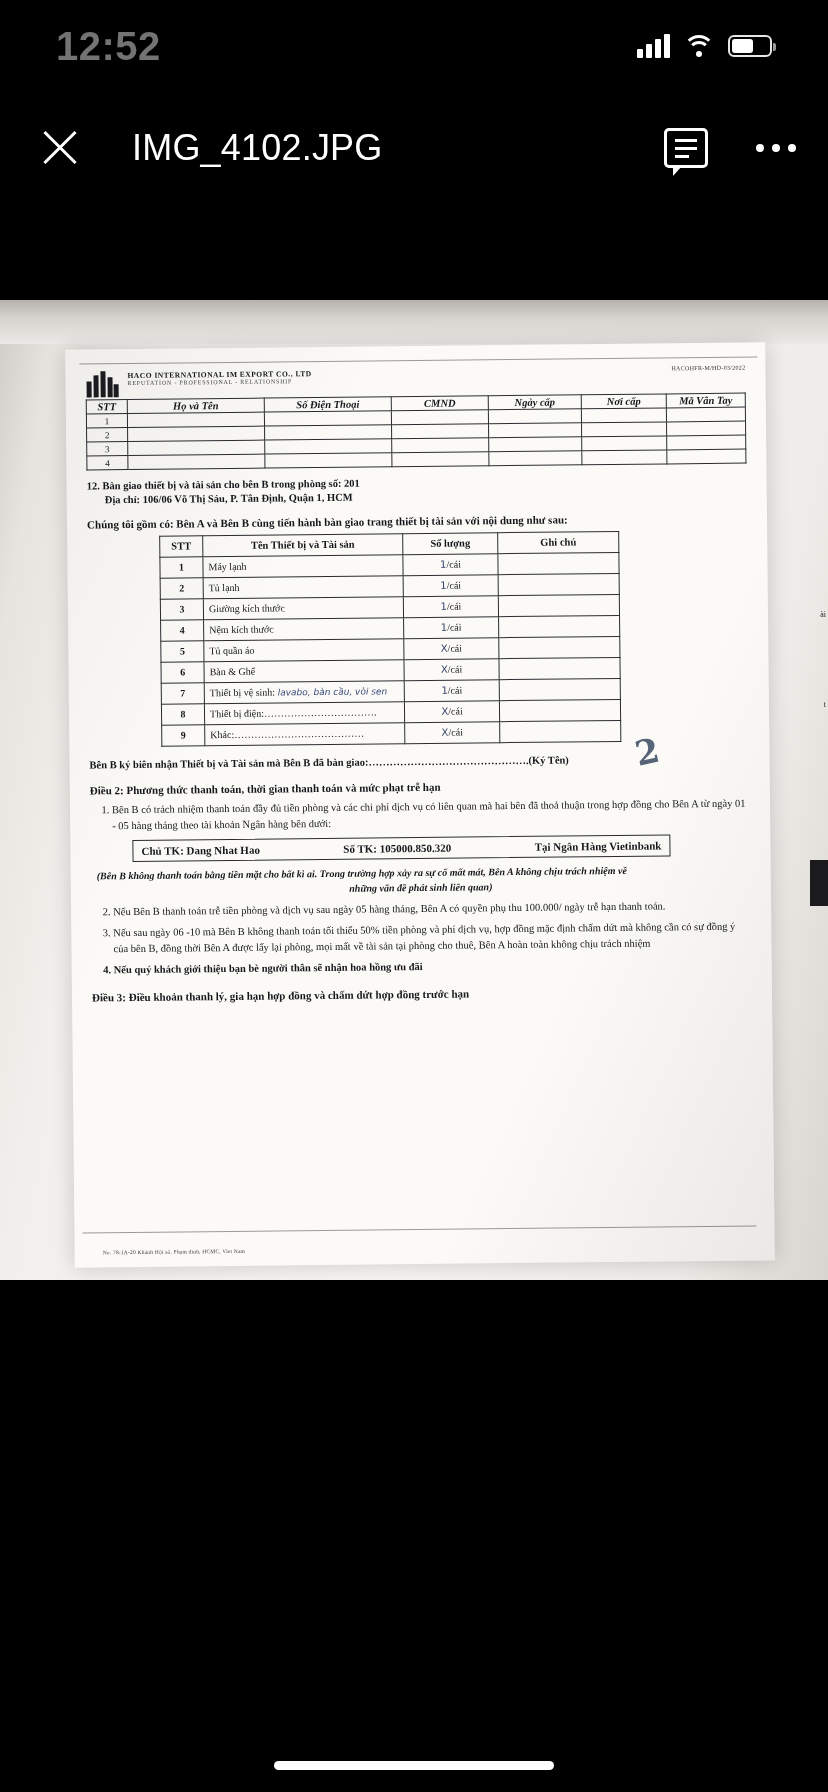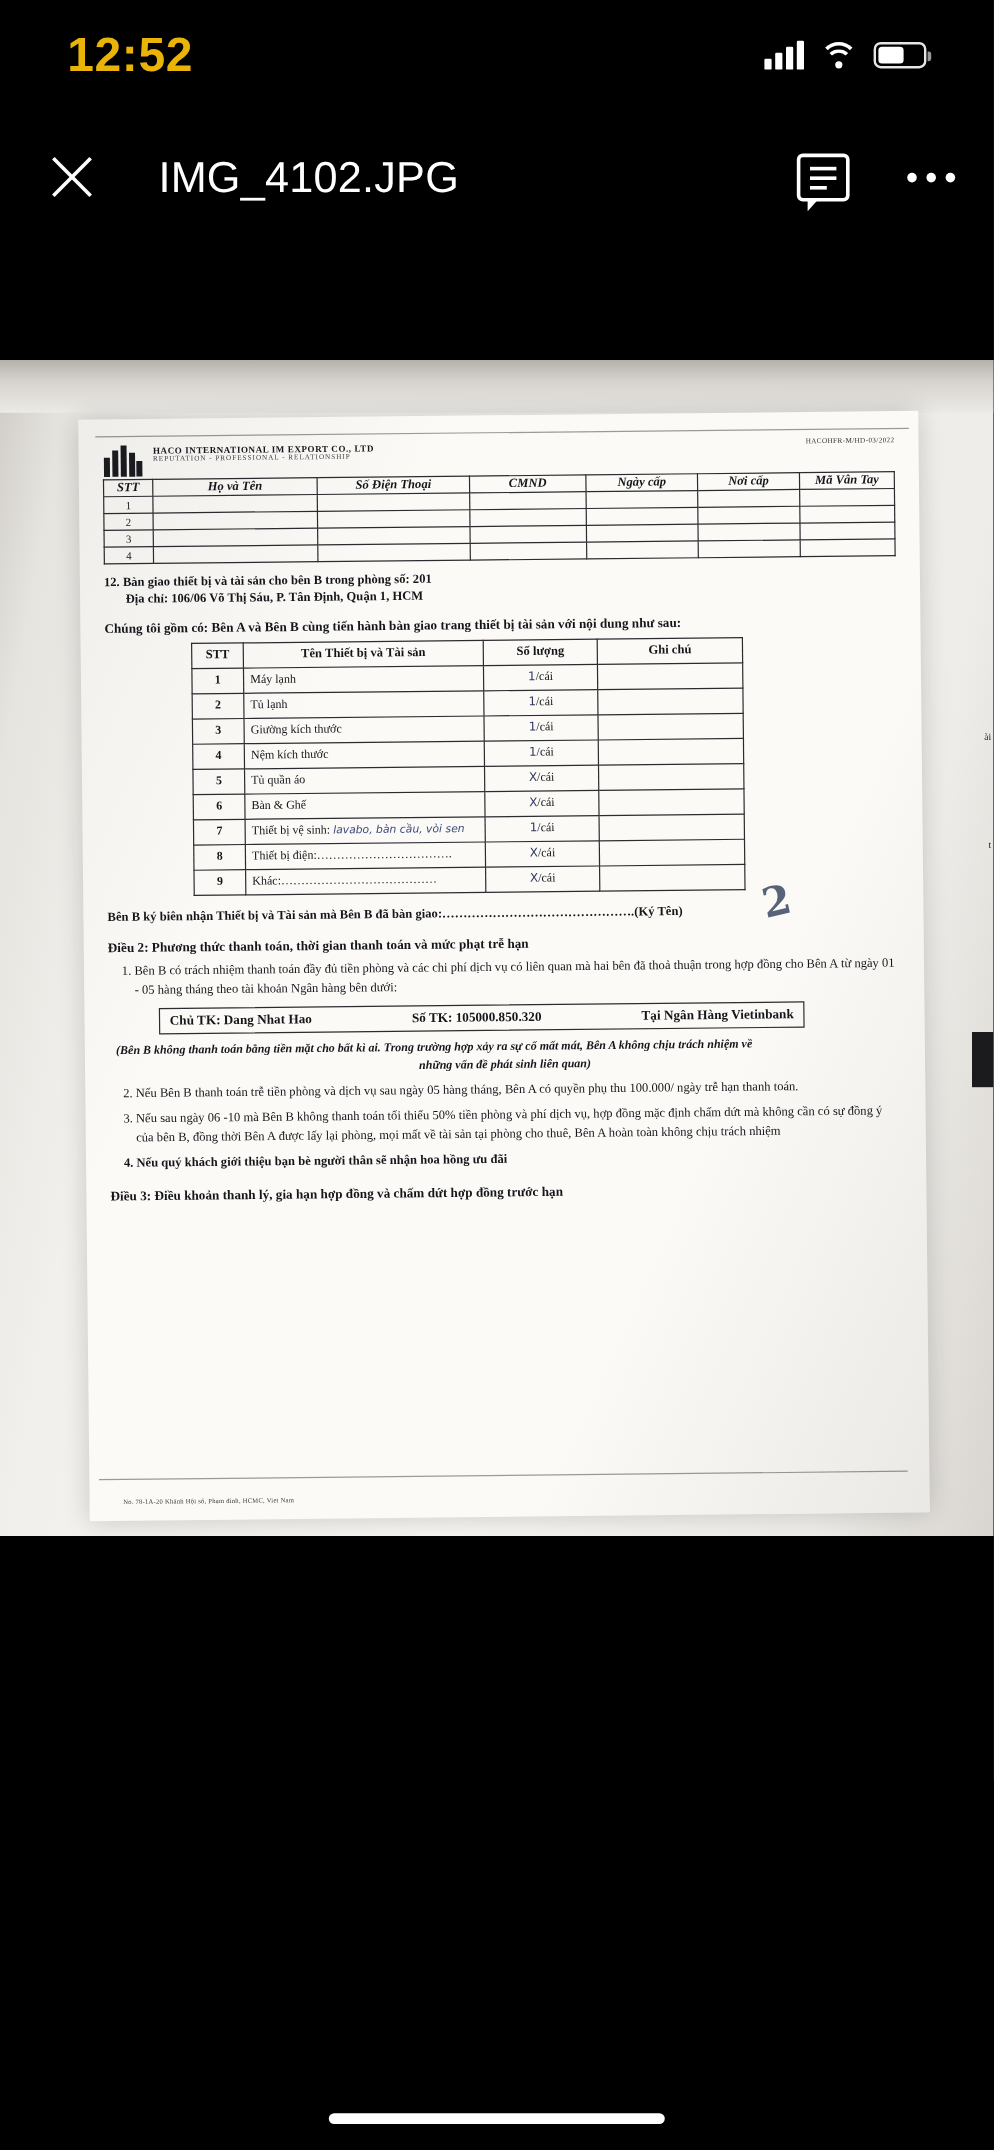--- a/index.html
+++ b/index.html
@@ -29,21 +29,21 @@
     display: flex;
     align-items: center;
     justify-content: space-between;
     padding: 0 56px;
     box-sizing: border-box;
   }
   .clock {
     font-size: 40px;
     font-weight: 600;
     letter-spacing: 0.5px;
-    color: #eab308;
+    color: #737373;
   }
   .status-right {
     display: flex;
     align-items: center;
     gap: 14px;
   }
   .signal {
     display: flex;
     align-items: flex-end;
     gap: 3px;
@@ -185,21 +185,21 @@
     border-radius: 50%;
     display: block;
   }
   
   .photo-area {
     position: absolute;
     top: 300px;
     left: 0;
     width: 828px;
     height: 980px;
-    background: #84cc16;
+    background: #ef4444;
     overflow: hidden;
   }
   .paper {
     position: absolute;
     top: 0; left: 0;
     width: 828px;
     height: 980px;
     background:
       linear-gradient(100deg, #cfccc6 0%, #e6e4df 6%, #f2f0ec 18%, #f6f5f2 55%, #eeece8 85%, #d8d5d0 100%);
   }

